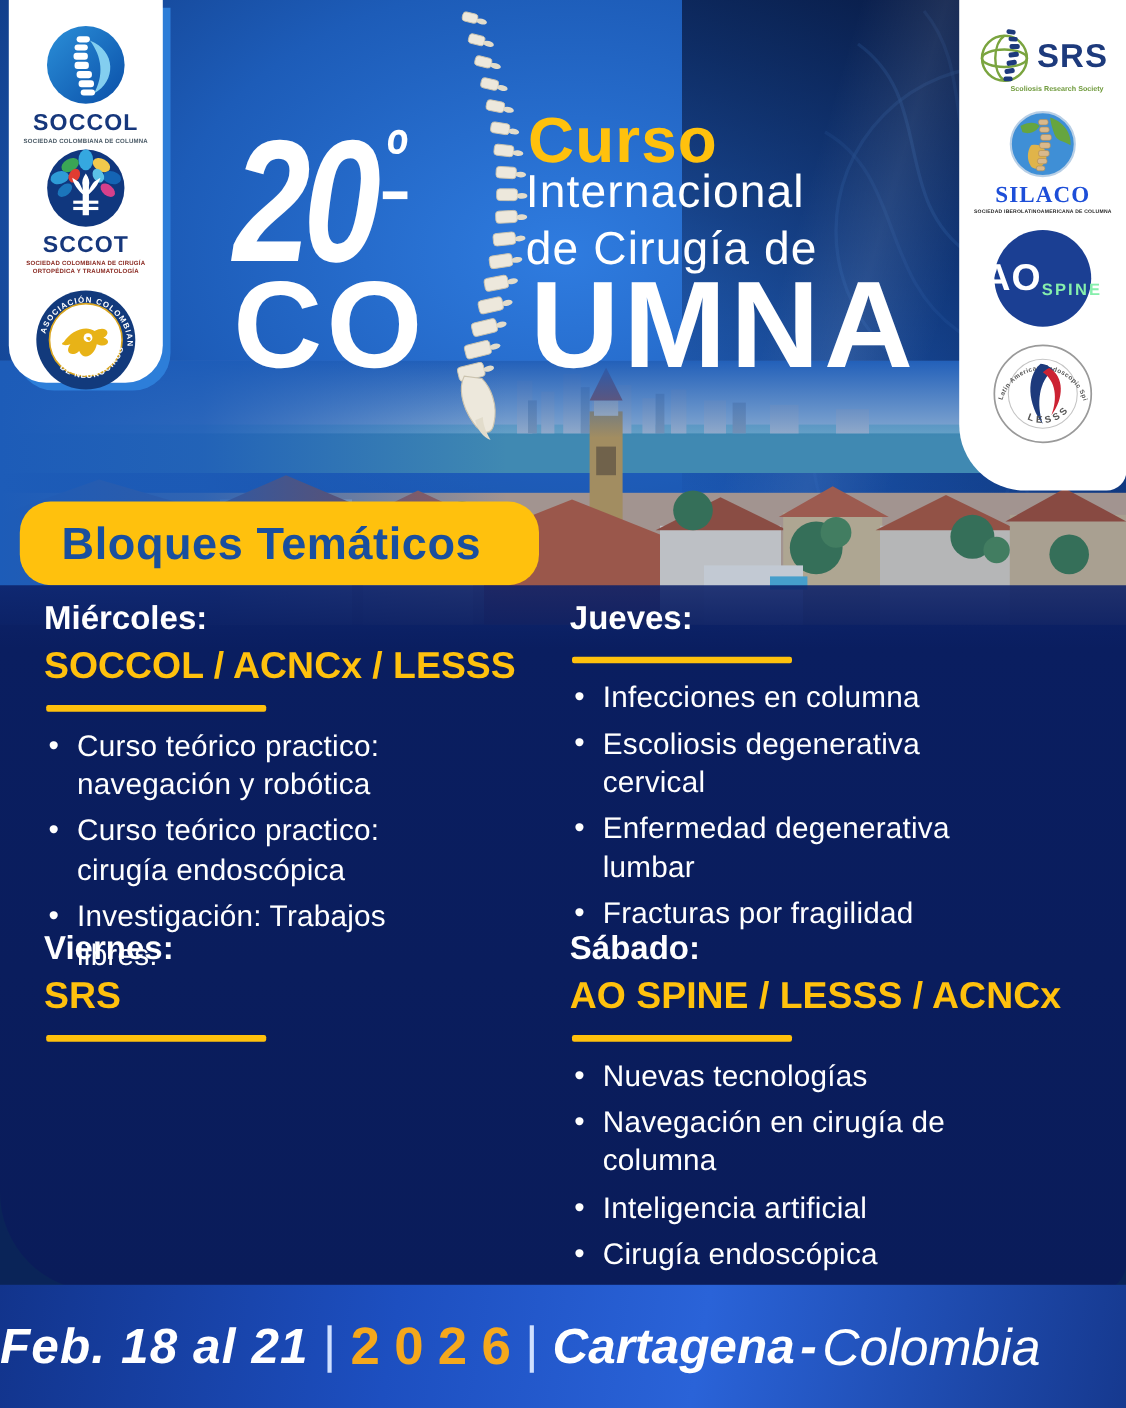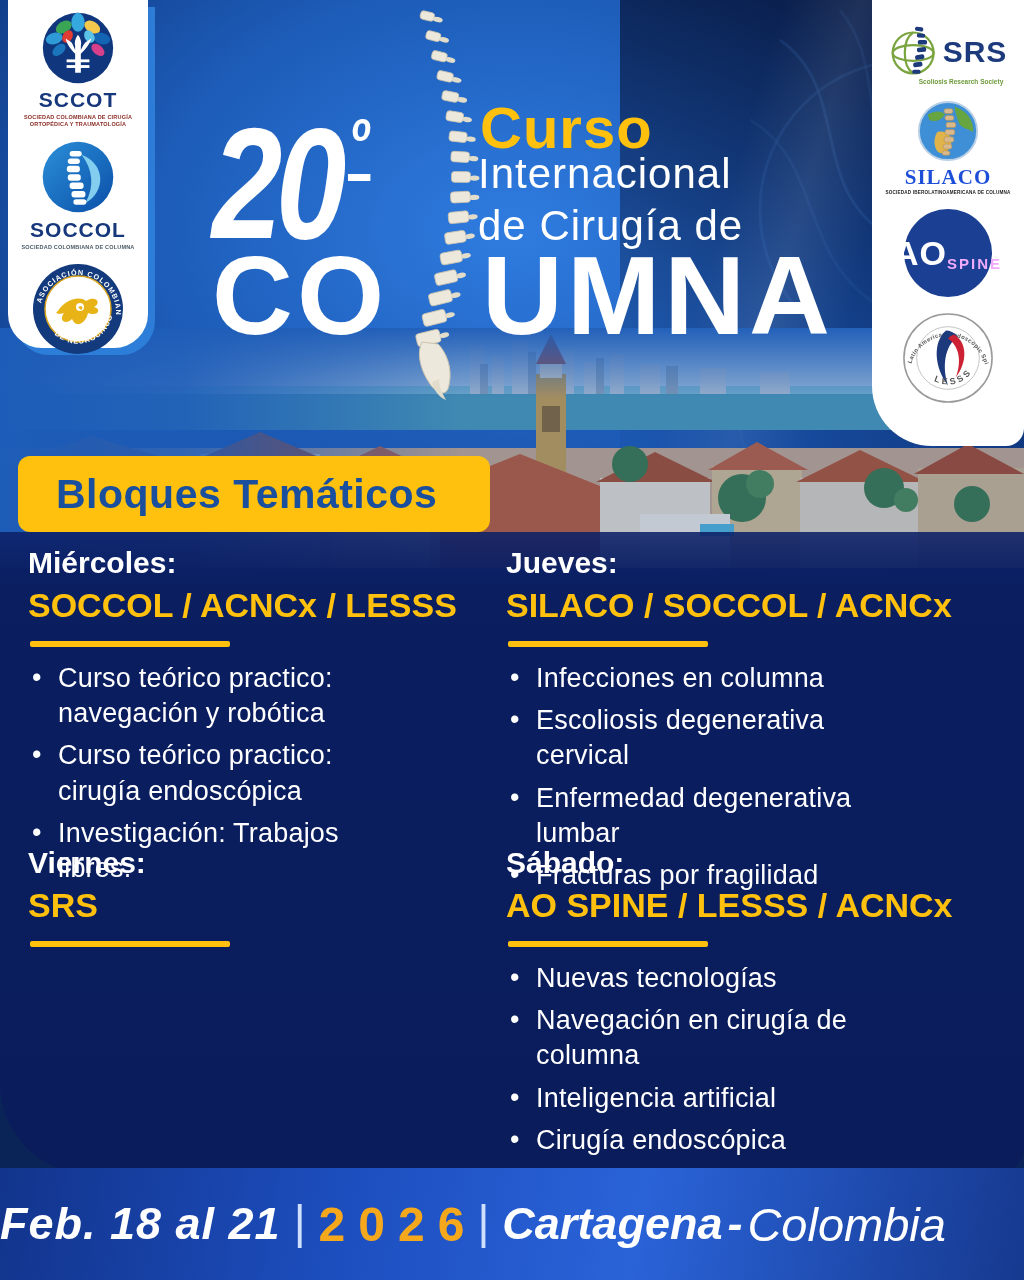--- a/index.html
+++ b/index.html
@@ -35,43 +35,43 @@
   .logo-label{font-weight:800;color:#16377c;letter-spacing:1px;font-size:21px;margin-top:2px;}
   .logo-caption{font-size:5.5px;font-weight:700;letter-spacing:.2px;color:#8a2a22;width:118px;line-height:1.25;margin-top:2px;text-transform:uppercase;}
   .caption-gray{color:#4a5a66;}
   .srs-row{display:flex;align-items:center;gap:2px;}
   .srs-label{font-weight:800;color:#1d3a7c;font-size:30px;letter-spacing:1px;}
   .srs-caption{font-size:6.5px;color:#6f9a3c;font-weight:700;margin-top:-4px;margin-left:26px;}
   .silaco-label{font-family:"Liberation Serif","DejaVu Serif",serif;font-weight:900;font-size:21px;color:#1d4ed8;letter-spacing:1px;margin-top:2px;}
   .silaco-caption{font-size:4.6px;color:#222;font-weight:700;letter-spacing:.2px;width:128px;}
   .ao-circle{width:88px;height:88px;border-radius:50%;background:#1B3F93;display:flex;flex-direction:row;align-items:center;justify-content:center;margin:14px 0;}
   .ao-a{color:#fff;font-size:34px;font-weight:700;letter-spacing:1px;line-height:.9;}
-  .ao-s{color:#f0abfc;font-size:15px;font-weight:700;letter-spacing:2px;margin-top:20px;}
+  .ao-s{color:#86efac;font-size:15px;font-weight:700;letter-spacing:2px;margin-top:20px;}
   .mt14{margin-top:14px;} .mt10{margin-top:10px;}
   
   .num20{position:absolute;left:212px;top:104px;display:flex;align-items:flex-start;
     transform:scaleX(.8);transform-origin:left top;color:#fff;}
   .num20 .digits{font-size:158px;line-height:1;font-weight:800;font-style:italic;letter-spacing:-8px;}
   .num20 .ord{font-size:62px;font-weight:800;font-style:italic;border-bottom:7px solid #fff;
     margin-left:10px;margin-top:6px;padding:0 3px 2px 3px;line-height:1;}
   .kicker{position:absolute;left:480px;top:94px;font-size:58px;font-weight:800;color:#FFC10D;letter-spacing:1px;}
   .tline2{position:absolute;left:478px;top:150px;font-size:42px;font-weight:400;color:#fff;letter-spacing:1px;}
   .tline3{position:absolute;left:478px;top:202px;font-size:42px;font-weight:400;color:#fff;letter-spacing:1px;}
   .big-co{position:absolute;left:212px;top:240px;font-size:112px;font-weight:700;color:#fff;letter-spacing:4px;line-height:1;}
   .big-umna{position:absolute;left:482px;top:240px;font-size:112px;font-weight:700;color:#fff;letter-spacing:4px;line-height:1;}
   #spine-svg{position:absolute;left:388px;top:6px;}
   
   .banner{position:absolute;left:18px;top:456px;width:472px;height:76px;background:#FFC10D;
-    border-radius:12px;display:flex;align-items:center;padding-left:38px;}
+    border-radius:28px;display:flex;align-items:center;padding-left:38px;}
   .banner span{font-size:41px;font-weight:800;color:#1a4f9e;letter-spacing:.5px;}
   
   .content-panel{position:absolute;left:0;top:532px;width:1024px;height:642px;
     background:linear-gradient(180deg, rgba(13,33,104,.88) 0%, #0A1E60 9%, #0A1C5A 100%);
     border-radius:0 0 26px 90px;}
-  .sections-grid{position:absolute;left:28px;right:28px;top:546px;
+  .sections-grid{position:absolute;left:40px;right:28px;top:546px;
     display:grid;grid-template-columns:452px 1fr;grid-template-rows:300px auto;column-gap:26px;}
   .sec .day{font-size:30px;font-weight:800;color:#fff;line-height:1.15;}
   .sec .orgs{font-size:34px;font-weight:800;color:#FFC10D;line-height:1.2;margin-top:4px;white-space:nowrap;}
   .sec .rule{width:200px;height:6px;background:#FFC10D;border-radius:2px;margin:16px 0 14px 2px;}
   .sec ul{margin:0;padding:0;list-style:none;font-size:27px;line-height:1.3;color:#fff;font-weight:500;letter-spacing:.2px;}
   .sec li{position:relative;padding-left:30px;margin-bottom:7px;}
   .sec li::before{content:"•";position:absolute;left:4px;top:-1px;color:#fff;}
   .col-l ul{max-width:360px;} .col-r ul{max-width:412px;}
   
   .footer{position:absolute;left:0;bottom:0;width:1024px;height:112px;
@@ -251,41 +251,20 @@
       </g>
       <g transform="translate(40.4136467648182,332) rotate(-13.697063500147078)">
         <rect x="-12" y="-6.5" width="24" height="13" rx="3" fill="#EDE8DC" stroke="#CBC3AE" stroke-width="0.8"></rect>
         <ellipse cx="16" cy="1" rx="5" ry="2.6" fill="#E2DCCB"></ellipse>
       </g>
       <path d="M34 336 C29 346 31 362 42 378 C48 387 59 392 61 379 C65 362 58 346 50 338 Z" fill="#EDE8DC" stroke="#CBC3AE"></path>
       <path d="M44 376 C46 385 51 391 58 394 C53 385 51 379 51 373 Z" fill="#E2DCCB"></path>
     </svg>
 
   <div class="panel-left">
-    <div class="logo-block">
-      <svg width="76" height="76" viewBox="0 0 80 80">
-        <circle cx="40" cy="40" r="37" fill="#10377e"></circle>
-        <g>
-          <ellipse cx="40" cy="13" rx="7" ry="10" fill="#35a8e0"></ellipse>
-          <ellipse cx="25" cy="18" rx="9" ry="6" fill="#3aa655" transform="rotate(-30 25 18)"></ellipse>
-          <ellipse cx="55" cy="18" rx="9" ry="6" fill="#f2c94c" transform="rotate(30 55 18)"></ellipse>
-          <ellipse cx="15" cy="30" rx="9" ry="6" fill="#2e9bd6" transform="rotate(-15 15 30)"></ellipse>
-          <ellipse cx="65" cy="30" rx="9" ry="6" fill="#1464b4" transform="rotate(15 65 30)"></ellipse>
-          <ellipse cx="20" cy="42" rx="8" ry="5" fill="#1b75bb" transform="rotate(-40 20 42)"></ellipse>
-          <ellipse cx="61" cy="42" rx="8" ry="5" fill="#d6408b" transform="rotate(40 61 42)"></ellipse>
-          <ellipse cx="29" cy="28" rx="7" ry="5" fill="#e03c31" transform="rotate(-60 29 28)"></ellipse>
-          <ellipse cx="52" cy="28" rx="7" ry="5" fill="#5bc2e7" transform="rotate(60 52 28)"></ellipse>
-        </g>
-        <path d="M37 66 L37 46 C33 42 28 36 27 30 L33 34 C35 37 36 40 37 42 L37 38 C36 34 37 30 40 26 C43 30 44 34 43 38 L43 42 C44 40 46 36 48 34 L54 30 C52 37 47 42 43 46 L43 66 Z" fill="#fff"></path>
-        <rect x="28" y="52" width="24" height="3" fill="#fff"></rect>
-        <rect x="28" y="58" width="24" height="3" fill="#fff"></rect>
-      </svg>
-      <div class="logo-label">SCCOT</div>
-      <div class="logo-caption">Sociedad Colombiana de Cirugía Ortopédica y Traumatología</div>
-    </div>
     <div class="logo-block mt10">
       <svg width="78" height="78" viewBox="0 0 84 84">
         <defs>
           <linearGradient id="socg" x1="0" y1="0" x2="1" y2="1">
             <stop offset="0" stop-color="#2b8fd8"></stop>
               <stop offset="1" stop-color="#0a4fa8"></stop>
           </linearGradient>
         </defs>
         <circle cx="42" cy="42" r="38" fill="url(#socg)"></circle>
         <path d="M46 18 C72 28 72 58 50 70 C60 52 58 34 46 18 Z" fill="#8fd9f5" opacity=".9"></path>
@@ -295,20 +274,41 @@
           <rect x="30" y="30" width="14" height="7" rx="3"></rect>
           <rect x="31" y="39" width="14" height="7" rx="3"></rect>
           <rect x="33" y="48" width="15" height="7" rx="3"></rect>
           <rect x="35" y="57" width="15" height="7" rx="3"></rect>
           <rect x="37" y="66" width="14" height="6" rx="3"></rect>
         </g>
       </svg>
       <div class="logo-label">SOCCOL</div>
       <div class="logo-caption caption-gray">Sociedad Colombiana de Columna</div>
     </div>
+    <div class="logo-block">
+      <svg width="76" height="76" viewBox="0 0 80 80">
+        <circle cx="40" cy="40" r="37" fill="#10377e"></circle>
+        <g>
+          <ellipse cx="40" cy="13" rx="7" ry="10" fill="#35a8e0"></ellipse>
+          <ellipse cx="25" cy="18" rx="9" ry="6" fill="#3aa655" transform="rotate(-30 25 18)"></ellipse>
+          <ellipse cx="55" cy="18" rx="9" ry="6" fill="#f2c94c" transform="rotate(30 55 18)"></ellipse>
+          <ellipse cx="15" cy="30" rx="9" ry="6" fill="#2e9bd6" transform="rotate(-15 15 30)"></ellipse>
+          <ellipse cx="65" cy="30" rx="9" ry="6" fill="#1464b4" transform="rotate(15 65 30)"></ellipse>
+          <ellipse cx="20" cy="42" rx="8" ry="5" fill="#1b75bb" transform="rotate(-40 20 42)"></ellipse>
+          <ellipse cx="61" cy="42" rx="8" ry="5" fill="#d6408b" transform="rotate(40 61 42)"></ellipse>
+          <ellipse cx="29" cy="28" rx="7" ry="5" fill="#e03c31" transform="rotate(-60 29 28)"></ellipse>
+          <ellipse cx="52" cy="28" rx="7" ry="5" fill="#5bc2e7" transform="rotate(60 52 28)"></ellipse>
+        </g>
+        <path d="M37 66 L37 46 C33 42 28 36 27 30 L33 34 C35 37 36 40 37 42 L37 38 C36 34 37 30 40 26 C43 30 44 34 43 38 L43 42 C44 40 46 36 48 34 L54 30 C52 37 47 42 43 46 L43 66 Z" fill="#fff"></path>
+        <rect x="28" y="52" width="24" height="3" fill="#fff"></rect>
+        <rect x="28" y="58" width="24" height="3" fill="#fff"></rect>
+      </svg>
+      <div class="logo-label">SCCOT</div>
+      <div class="logo-caption">Sociedad Colombiana de Cirugía Ortopédica y Traumatología</div>
+    </div>
     <div class="logo-block mt10">
       <svg width="96" height="96" viewBox="0 0 96 96">
         <circle cx="48" cy="48" r="45" fill="#123a7c"></circle>
         <circle cx="48" cy="48" r="33" fill="#fff" stroke="#d9a520" stroke-width="1.5"></circle>
         <defs>
           <path id="arcTopA" d="M 10 52 A 38 38 0 0 1 86 52"></path>
           <path id="arcBotA" d="M 14 56 A 35 35 0 0 0 82 56"></path>
         </defs>
         <text font-size="7.2" font-weight="bold" fill="#fff" letter-spacing="1">
           <textPath href="#arcTopA" startOffset="8%">ASOCIACIÓN COLOMBIANA</textPath>
@@ -400,21 +400,20 @@
       <div class="orgs">SOCCOL / ACNCx / LESSS</div>
       <div class="rule"></div>
       <ul>
           <li>Curso teórico practico: navegación y robótica</li>
           <li>Curso teórico practico: cirugía endoscópica</li>
           <li>Investigación: Trabajos libres.</li>
         </ul>
     </div>
     <div class="sec col-r">
       <div class="day">Jueves:</div>
-      <div class="orgs">SILACO / SOCCOL / ACNCx</div>
       <div class="rule"></div>
       <ul>
           <li>Infecciones en columna</li>
           <li>Escoliosis degenerativa cervical</li>
           <li>Enfermedad degenerativa lumbar</li>
           <li>Fracturas por fragilidad</li>
         </ul>
     </div>
     <div class="sec col-l">
       <div class="day">Viernes:</div>

